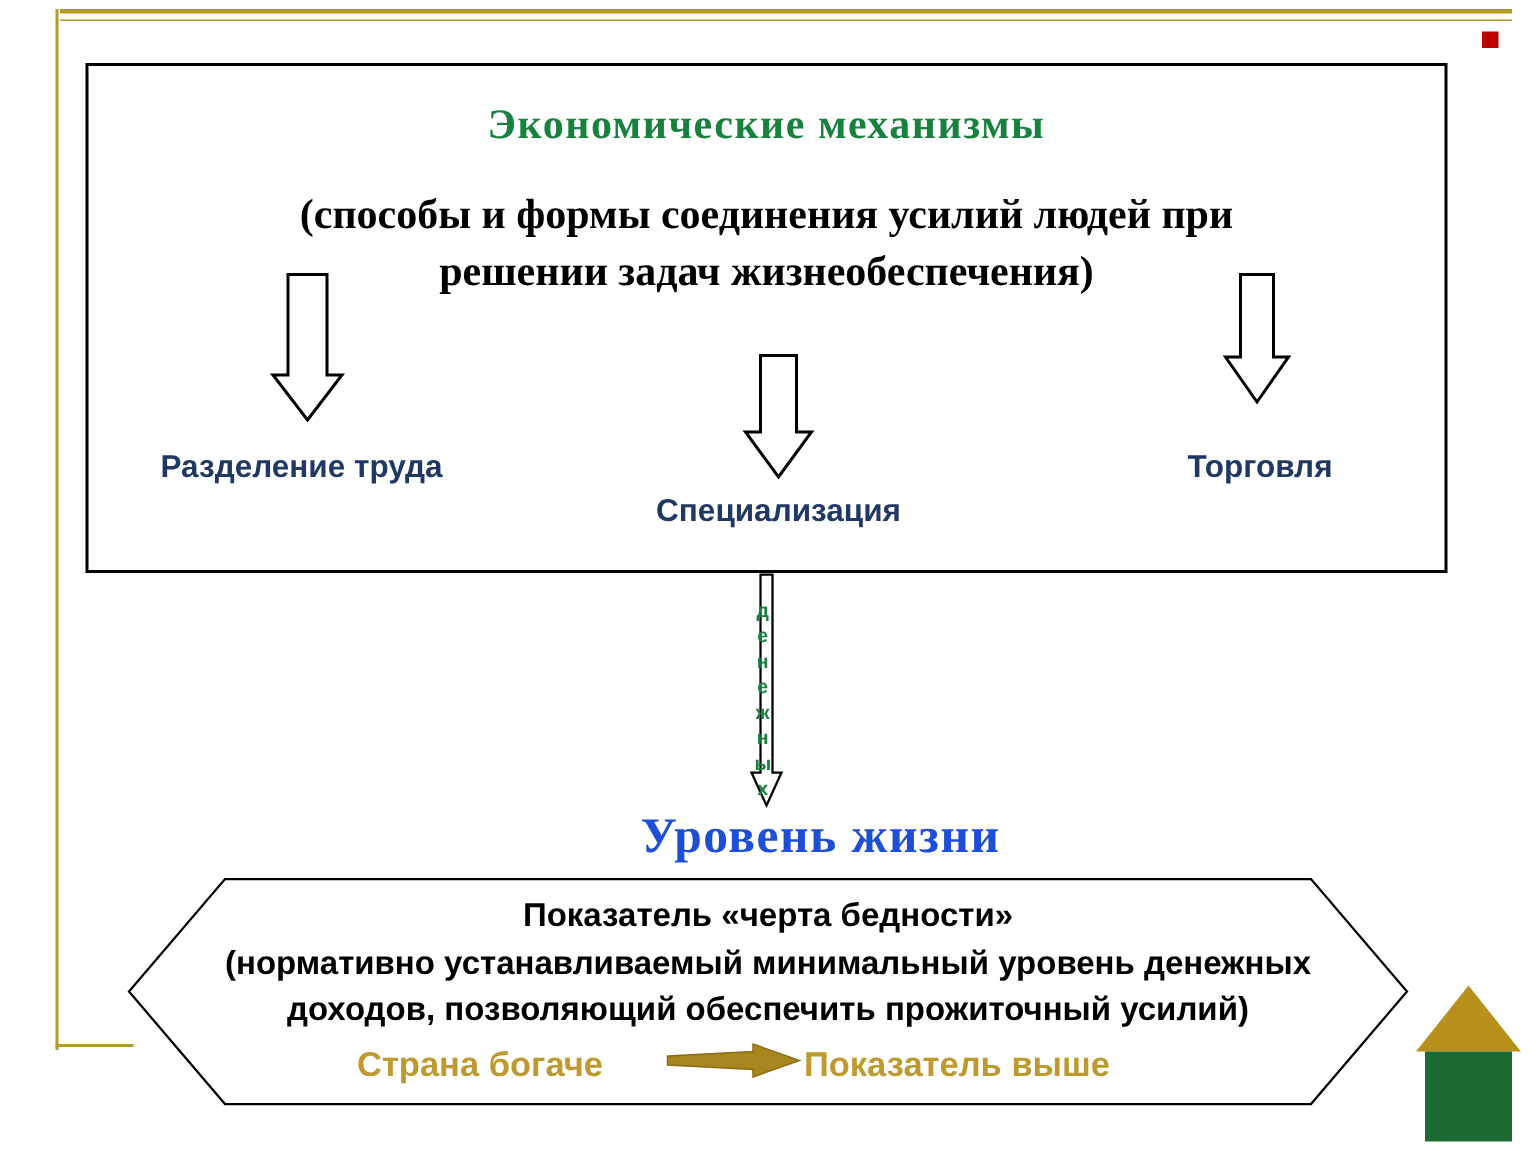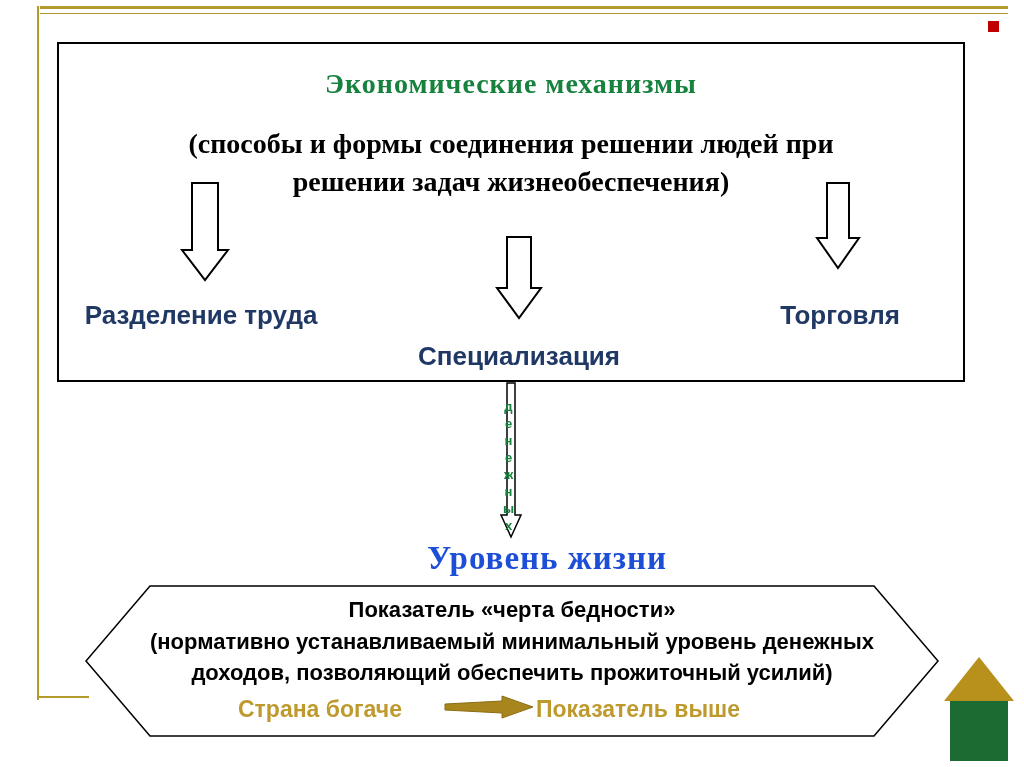--- a/index.html
+++ b/index.html
@@ -25,23 +25,23 @@
   .serif { font-family:"Liberation Serif", serif; font-weight:bold; }
 
   .box-title {
     left:57px; top:68px; width:908px; text-align:center;
     font-size:28px; color:#17813E; letter-spacing:1px;
   }
   .box-sub { left:57px; width:908px; text-align:center; font-size:28px; color:#000; }
   .box-sub1 { top:128px; }
   .box-sub2 { top:166px; }
 
-  .navy-label { font-size:26px; font-weight:bold; color:#1F3864; text-align:center; }
+  .navy-label { font-size:21px; font-weight:bold; color:#1F3864; text-align:center; }
   .label-left   { left:70px;  top:300px; width:262px; }
-  .label-center { left:394px; top:341px; width:250px; }
+  .label-center { left:394px; top:329px; width:250px; }
   .label-right  { left:758px; top:300px; width:164px; }
 
   .influence {
     left:503px; top:398px; width:11px; text-align:center; z-index:3;
     font-size:13px; font-weight:bold; color:#17813E;
     word-break:break-all; line-height:17px;
   }
 
   .level-title {
     left:0; top:540px; width:1024px; text-align:center;
@@ -82,21 +82,21 @@
 
     <polygon points="445,704 502,701 502,696 533,707 502,718 502,713 445,710" fill="#A9861D" stroke="#8a6e14" stroke-width="1"></polygon>
 
     <g>
       <polygon points="944,701 1014,701 979,657" fill="#B8911C"></polygon>
       <rect x="950" y="701" width="58" height="60" fill="#1B6B33"></rect>
     </g>
   </svg>
 
   <div class="txt serif box-title">Экономические механизмы</div>
-  <div class="txt serif box-sub box-sub1">(способы и формы соединения решении людей при</div>
+  <div class="txt serif box-sub box-sub1">(способы и формы соединения усилий людей при</div>
   <div class="txt serif box-sub box-sub2">решении задач жизнеобеспечения)</div>
 
   <div class="txt navy-label label-left">Разделение труда</div>
   <div class="txt navy-label label-center">Специализация</div>
   <div class="txt navy-label label-right">Торговля</div>
 
   <div class="txt influence">денежных</div>
 
   <div class="txt serif level-title">Уровень жизни</div>
 

